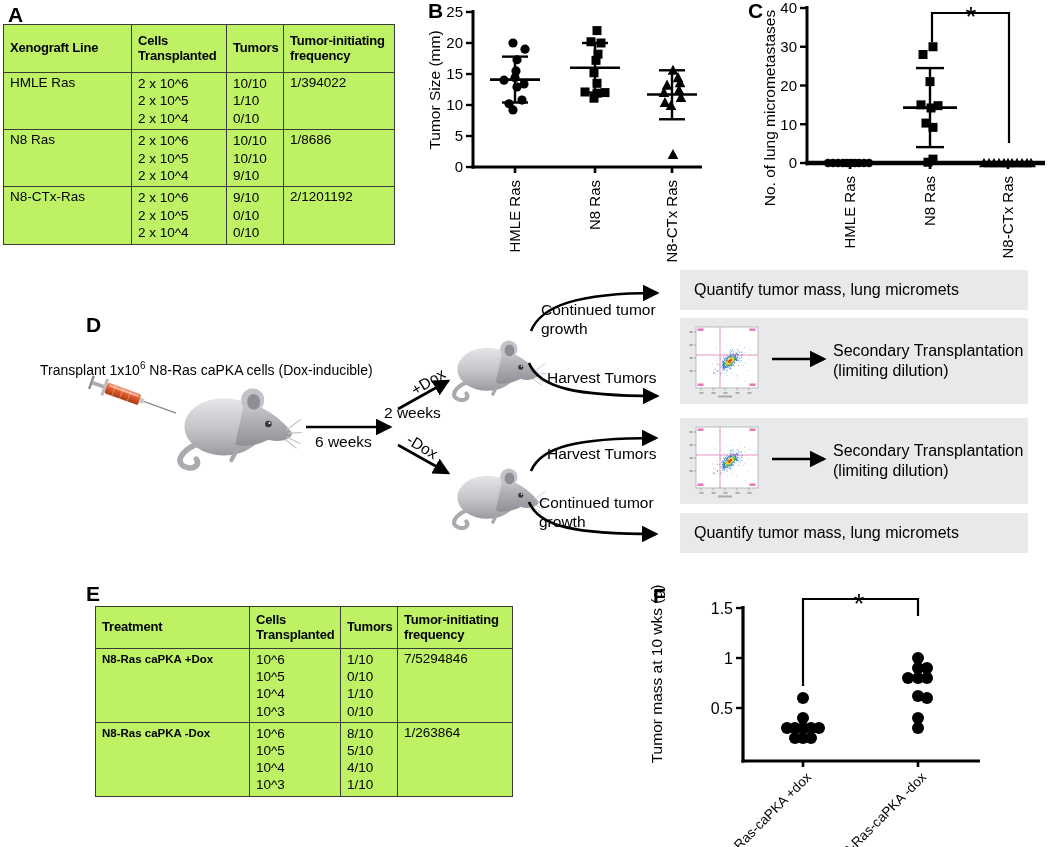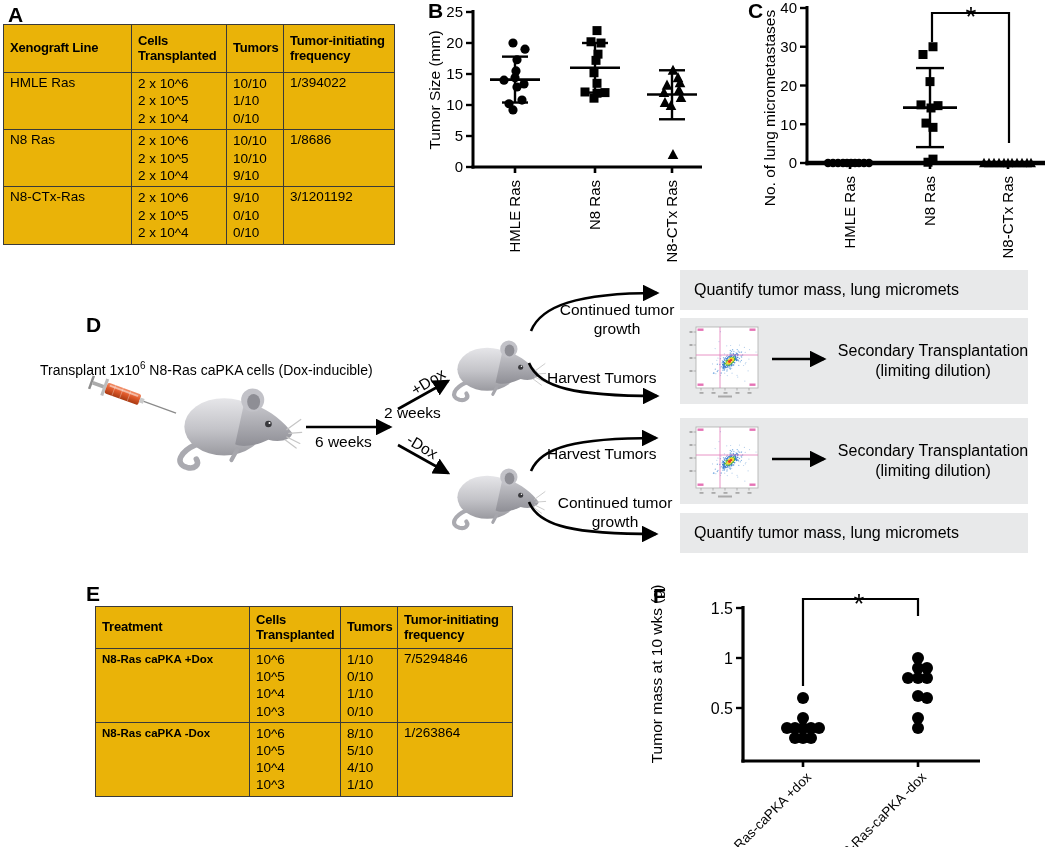--- a/index.html
+++ b/index.html
@@ -1,32 +1,32 @@
 <!DOCTYPE html>
 <html><head>
 <meta charset="utf-8">
 <style>
   *{margin:0;padding:0;box-sizing:border-box}
   html,body{background:#fff}
   .figure{position:relative;width:1050px;height:847px;background:#fff;
           font-family:"Liberation Sans",sans-serif;color:#000;overflow:hidden}
   .plabel{position:absolute;font-size:21px;font-weight:bold;line-height:1}
-  table.dtable{position:absolute;border-collapse:collapse;table-layout:fixed;background:#eab308}
+  table.dtable{position:absolute;border-collapse:collapse;table-layout:fixed;background:#bef264}
   .dtable th,.dtable td{border:1.6px solid #3a3a3a;text-align:left;padding:2px 3px 2px 6px}
   .dtable th{font-size:13px;font-weight:bold;letter-spacing:-0.2px;vertical-align:middle;line-height:1.15}
   .dtable td{font-size:13.5px;vertical-align:top}
   .dtable td div{line-height:17.4px}
   #table-a th{height:48px}
   #table-e th{height:42px}
   #table-e td div{line-height:17.2px}
   #table-e td.rowname{font-size:11.5px;font-weight:bold;padding-top:4px}
   .gray-box{position:absolute;background:#e8e9ea}
   .boxtext{position:absolute;font-size:16px;display:flex;align-items:center;padding-left:14px}
   .dtext{position:absolute;font-size:15.5px;line-height:1.25;white-space:nowrap}
-  .ctr{text-align:center;white-space:normal}
+  .ctr{white-space:normal}
   svg.chart,svg.diag{position:absolute;overflow:visible}
   svg text{font-family:"Liberation Sans",sans-serif;fill:#000}
   .flowplot{position:absolute;width:76px;height:76px}
   sup{font-size:10px}
 </style>
 </head>
 <body>
 
 <div class="figure">
 
@@ -84,21 +84,21 @@
           <td>
             <div>2 x 10^6</div>
             <div>2 x 10^5</div>
             <div>2 x 10^4</div>
           </td>
           <td>
             <div>9/10</div>
             <div>0/10</div>
             <div>0/10</div>
           </td>
-          <td>3/1201192</td>
+          <td>2/1201192</td>
         </tr>
       </tbody>
     </table>
 
   <svg class="chart" style="left:430px;top:0" width="292" height="262">
       <line x1="43" y1="10" x2="43" y2="168.6" stroke="#000" stroke-width="3"></line>
       <line x1="41.5" y1="167" x2="272" y2="167" stroke="#000" stroke-width="3.2"></line>
       <line x1="36" y1="167" x2="43" y2="167" stroke="#000" stroke-width="2.4"></line>
       <text x="33" y="172.4" text-anchor="end" font-size="15">0</text>
       <line x1="36" y1="136" x2="43" y2="136" stroke="#000" stroke-width="2.4"></line>

